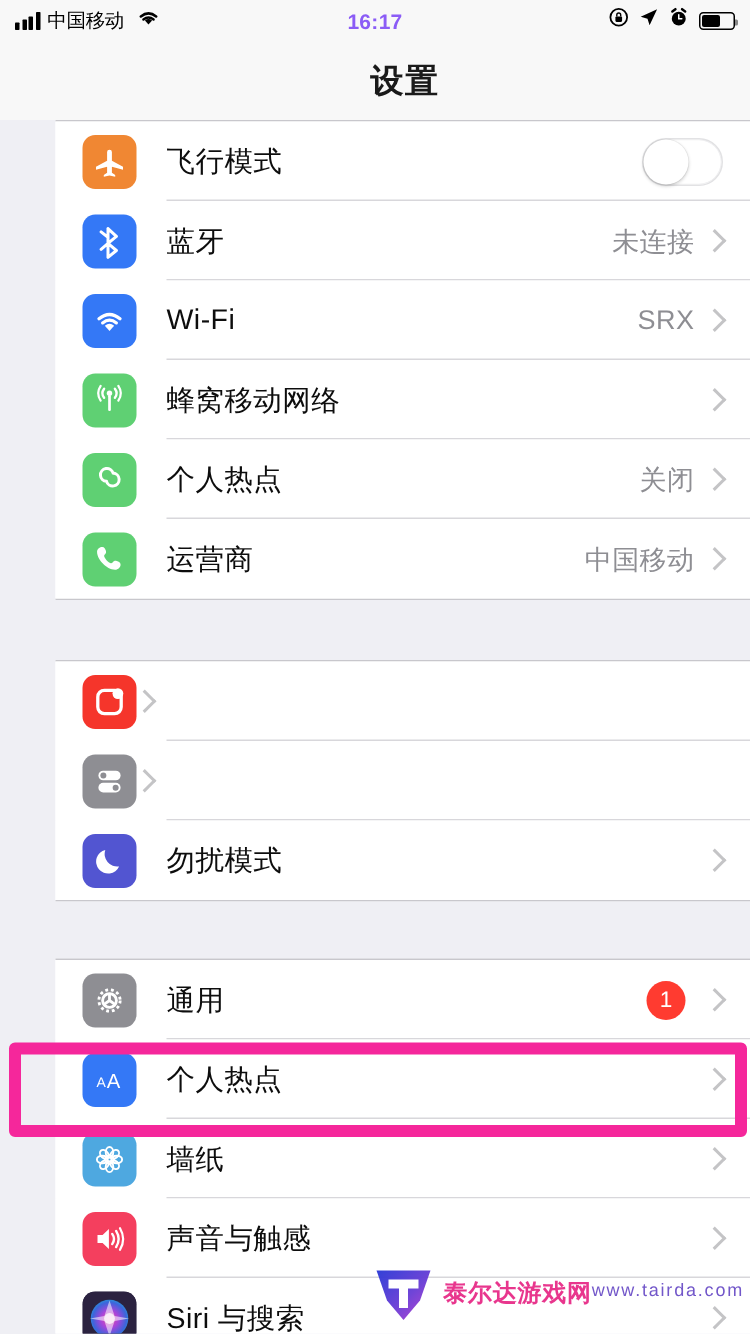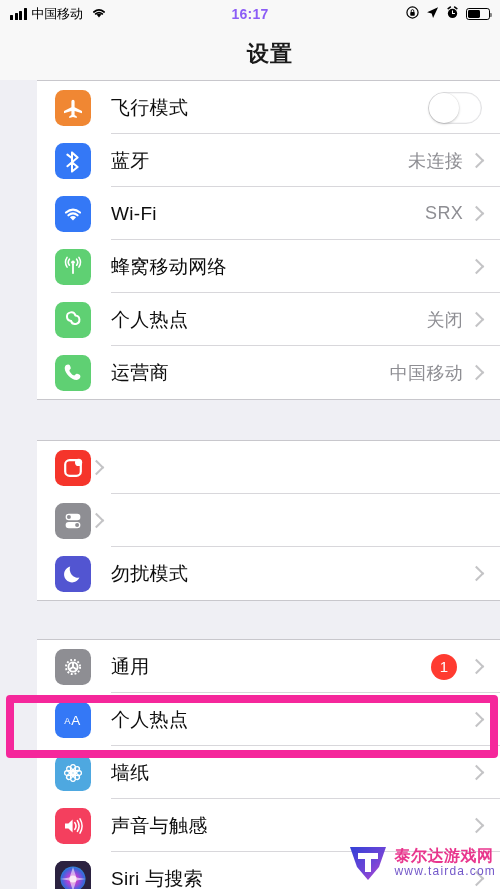--- a/index.html
+++ b/index.html
@@ -236,21 +236,21 @@
     align-items: center;
     gap: 6px;
     z-index: 60;
     opacity: 0.97;
   }
   .wm-logo {
     width: 42px;
     height: 40px;
     position: relative;
   }
-  .wm-text { display: flex; flex-direction: column; line-height: 1.15; }
+  .wm-text { display: flex; flex-direction: row; line-height: 1.15; }
   .wm-title {
     font-size: 16px;
     font-weight: bold;
     color: #E8308A;
     letter-spacing: 0.5px;
   }
   .wm-url {
     font-size: 12px;
     color: #6E52C8;
     letter-spacing: 1.2px;

